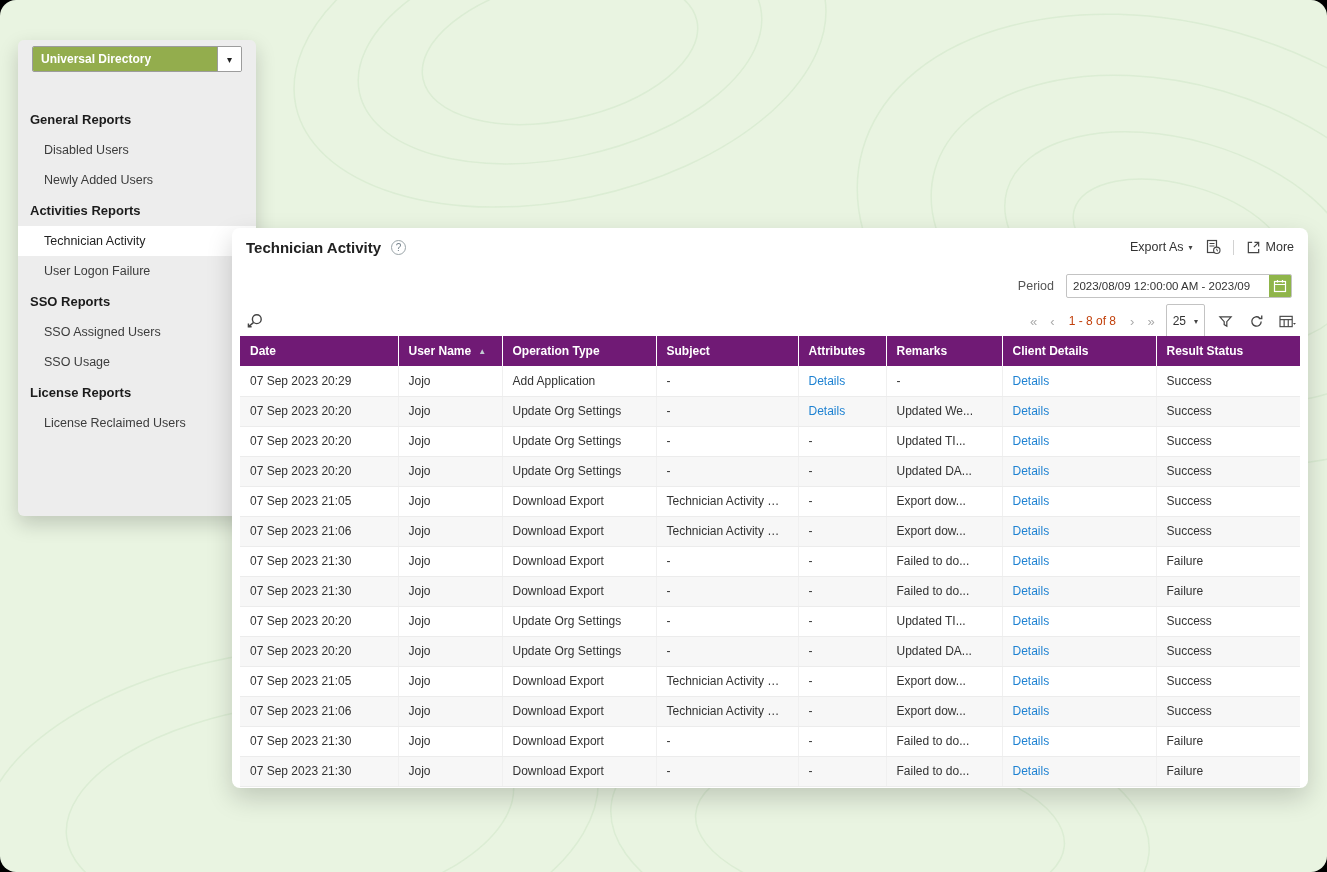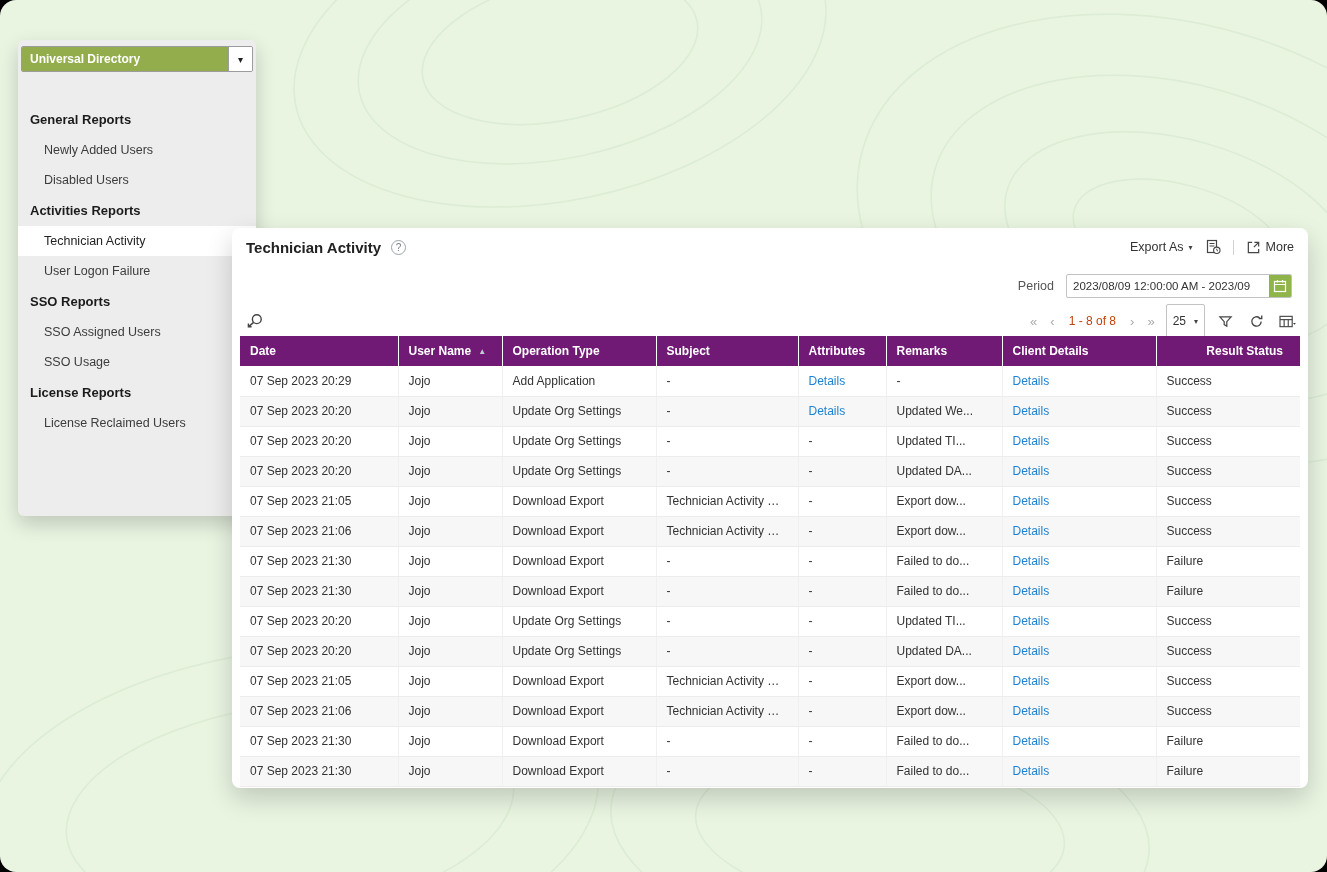--- a/index.html
+++ b/index.html
@@ -8,21 +8,21 @@
   body { width:1327px; height:872px; overflow:hidden; }
 
   .app { position:relative; width:1327px; height:872px; background:#e9f4e1;
          border-radius:16px; overflow:hidden; }
   .contours { position:absolute; left:0; top:0; pointer-events:none; }
 
   
   .sidebar { position:absolute; left:18px; top:40px; width:238px; height:476px;
              background:#ededed; border-radius:6px; z-index:1;
              box-shadow:0 8px 20px rgba(0,0,0,.18); }
-  .dir-select { display:flex; margin:6px 3px 0; height:26px;
+  .dir-select { display:flex; margin:6px 14px 0; height:26px;
                 border:1px solid #9c9c9c; border-radius:2px; overflow:hidden; cursor:pointer; }
   .dir-select .val { flex:1; background:#93ad4d; color:#fff; font-size:12px; font-weight:bold;
                      display:flex; align-items:center; padding-left:8px; white-space:nowrap; }
   .dir-select .chev { width:24px; background:#fff; border-left:1px solid #9c9c9c;
                       display:flex; align-items:center; justify-content:center;
                       color:#222; font-size:10px; }
   .nav { margin-top:32px; }
   .nav-entry { display:flex; align-items:center; width:100%; cursor:pointer; }
   .nav-entry.section { height:31px; padding-left:12px; font-size:13px; font-weight:bold;
                        color:#1b1b1b; cursor:default; }
@@ -68,21 +68,21 @@
   .icon-btn { display:flex; align-items:center; justify-content:center;
               width:22px; height:22px; cursor:pointer; }
 
   
   .table-wrap { margin:0 8px; }
   table { width:100%; border-collapse:collapse; table-layout:fixed; }
   thead th { background:#701a75; color:#fff; font-size:12px; font-weight:bold;
              text-align:left; height:30px; padding:0 10px; cursor:pointer;
              border-right:1px solid rgba(255,255,255,.14); white-space:nowrap;
              overflow:hidden; }
-  thead th:last-of-type { border-right:none;text-align:right; }
+  thead th:last-of-type { border-right:none; }
   .sort-ico { font-size:8px; color:#c2ccd2; margin-left:7px; vertical-align:1px; }
   tbody td { height:30px; font-size:12px; color:#333; padding:0 10px;
              border-bottom:1px solid #ececec; border-right:1px solid #f0f0f0;
              white-space:nowrap; overflow:hidden; text-overflow:ellipsis; }
   tbody td:last-of-type { border-right:none; }
   tbody tr:nth-of-type(even) { background:#f7f7f7; }
   .link { color:#1e82d2; cursor:pointer; }
 </style>
 </head>
 <body>
@@ -110,25 +110,25 @@
       <span class="val">Universal Directory</span>
       <span class="chev">▾</span>
     </div>
     <nav class="nav">
 
         <div class="nav-entry section">
           <span>General Reports</span>
         </div>
 
         <div class="nav-entry item">
+          <span>Disabled Users</span>
+        </div>
+
+        <div class="nav-entry item">
           <span>Newly Added Users</span>
-        </div>
-
-        <div class="nav-entry item">
-          <span>Disabled Users</span>
         </div>
 
         <div class="nav-entry section">
           <span>Activities Reports</span>
         </div>
 
         <div class="nav-entry item selected">
           <span>Technician Activity</span>
         </div>
 

